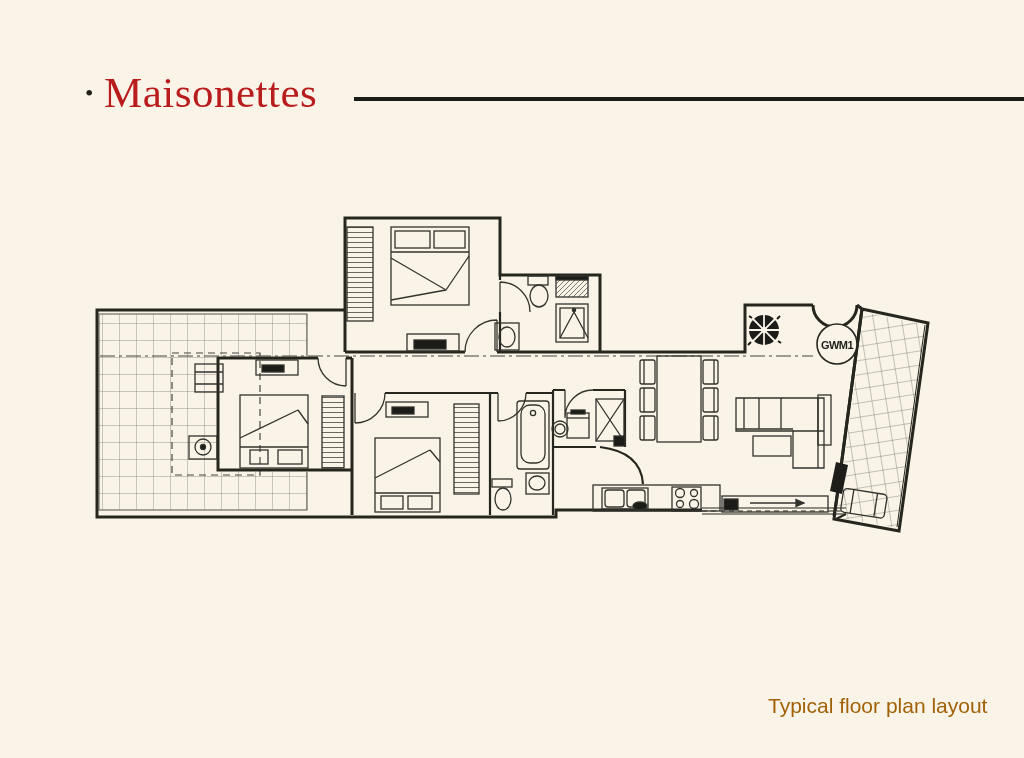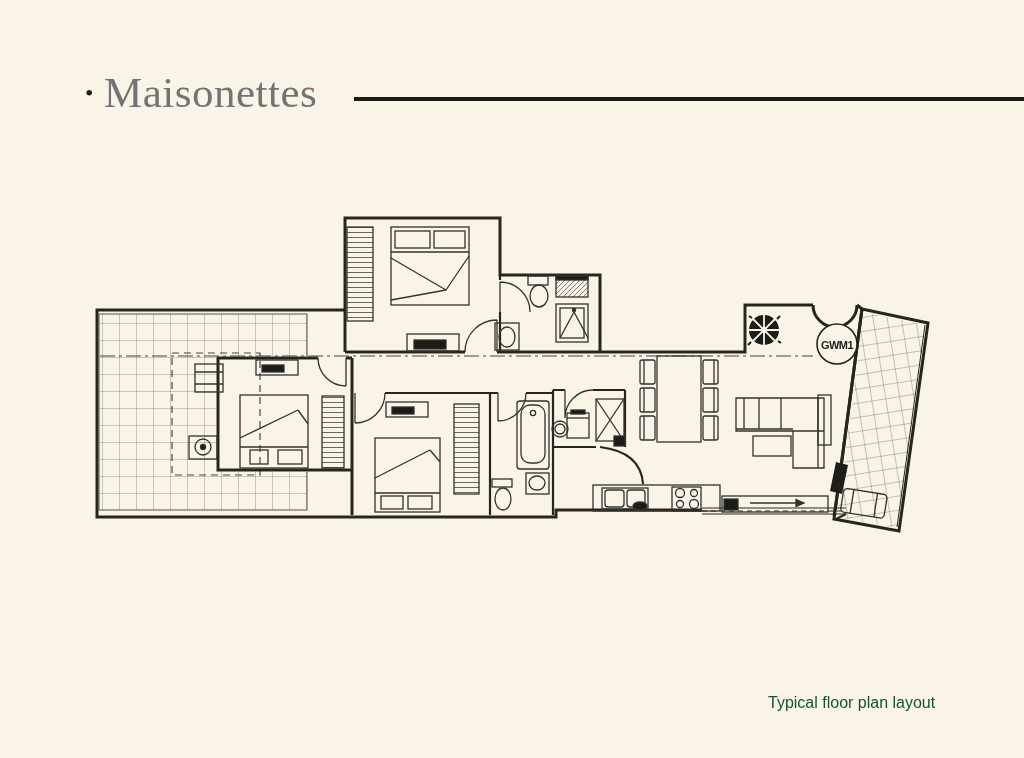--- a/index.html
+++ b/index.html
@@ -1,23 +1,23 @@
 <!DOCTYPE html>
 <html><head>
 <meta charset="utf-8">
 <style>
   html,body{margin:0;padding:0;}
   .page{position:relative;width:1024px;height:758px;background:#faf4e8;overflow:hidden;
         font-family:"Liberation Serif",serif;}
   .bullet{position:absolute;left:85px;top:80px;font-size:24px;color:#211f1a;}
   .title{position:absolute;left:104px;top:68px;font-size:43px;font-weight:400;
-         color:#737373;letter-spacing:0.5px;}
+         color:#b91c1c;letter-spacing:0.5px;}
   .rule{position:absolute;left:354px;top:97px;width:670px;height:4px;background:#1b1b18;}
   .caption{position:absolute;left:768px;top:694px;font-family:"Liberation Sans",sans-serif;
-           font-size:16px;color:#14532d;text-align:right;}
+           font-size:21px;color:#a16207;text-align:right;}
   svg text{font-family:"Liberation Sans",sans-serif;}
 </style>
 </head>
 <body>
 
 <div class="page">
 
   <span class="bullet">•</span>
   <span class="title">Maisonettes</span>
   <div class="rule"></div>

